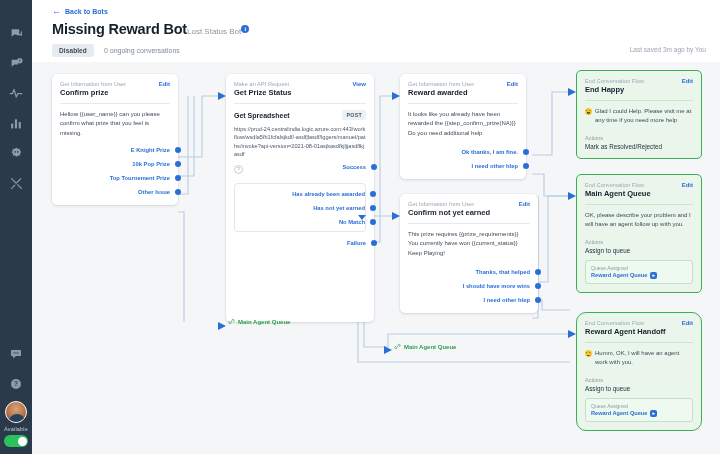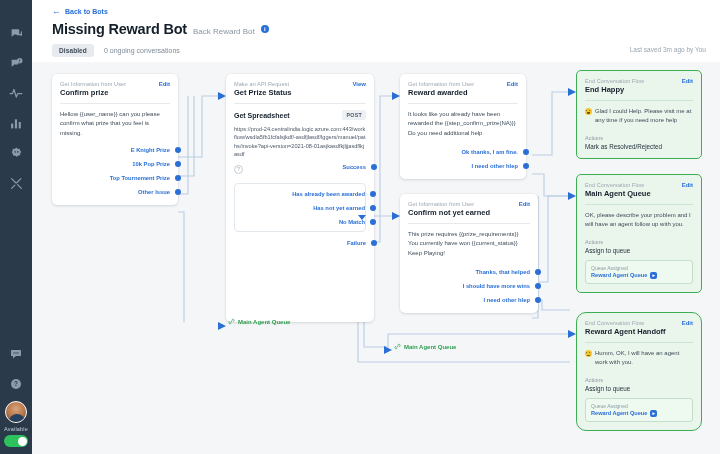--- a/index.html
+++ b/index.html
@@ -50,21 +50,21 @@
   }
 
   
   .header { position: absolute; left: 32px; top: 0; right: 0; height: 62px; background: #fff; }
   .back-link {
     position: absolute; left: 20px; top: 7px;
     font-size: 7px; font-weight: bold; color: #2a6fd6;
     display: flex; align-items: center; gap: 4px; cursor: pointer;
   }
   .back-arrow { font-size: 9px; line-height: 1; }
-  .title-row { position: absolute; left: 20px; top: 21px; display: flex; align-items: baseline; gap: 6px; }
+  .title-row { position: absolute; left: 20px; top: 21px; display: flex; align-items: baseline; }
   .bot-title { font-size: 14.5px; font-weight: bold; color: #16202b; letter-spacing: -.2px; }
   .bot-subtitle { font-size: 8px; color: #8995a3; }
   .info-dot {
     width: 8px; height: 8px; border-radius: 50%; background: #2a6fd6;
     display: inline-flex; align-items: center; justify-content: center;
     color: #fff; font-size: 6px; font-weight: bold; align-self: center; cursor: pointer;
   }
   .meta-row { position: absolute; left: 20px; top: 44px; display: flex; align-items: center; gap: 10px; }
   .badge-disabled {
     background: #e7eaee; color: #3d4a59; font-size: 6.5px; font-weight: bold;
@@ -248,21 +248,21 @@
   </div>
 
   <div class="header">
     <div class="back-link">
       <span class="back-arrow">←</span>
       <span>Back to Bots</span>
     </div>
 
     <div class="title-row">
       <span class="bot-title">Missing Reward Bot</span>
-      <span class="bot-subtitle">Back Reward Bot</span>
+      <span class="bot-subtitle">Lost Status Bot</span>
       <span class="info-dot">i</span>
     </div>
 
     <div class="meta-row">
       <span class="badge-disabled">Disabled</span>
       <span class="conv-count">0 ongoing conversations</span>
     </div>
 
     <div class="last-saved">Last saved 3m ago by You</div>
   </div>

